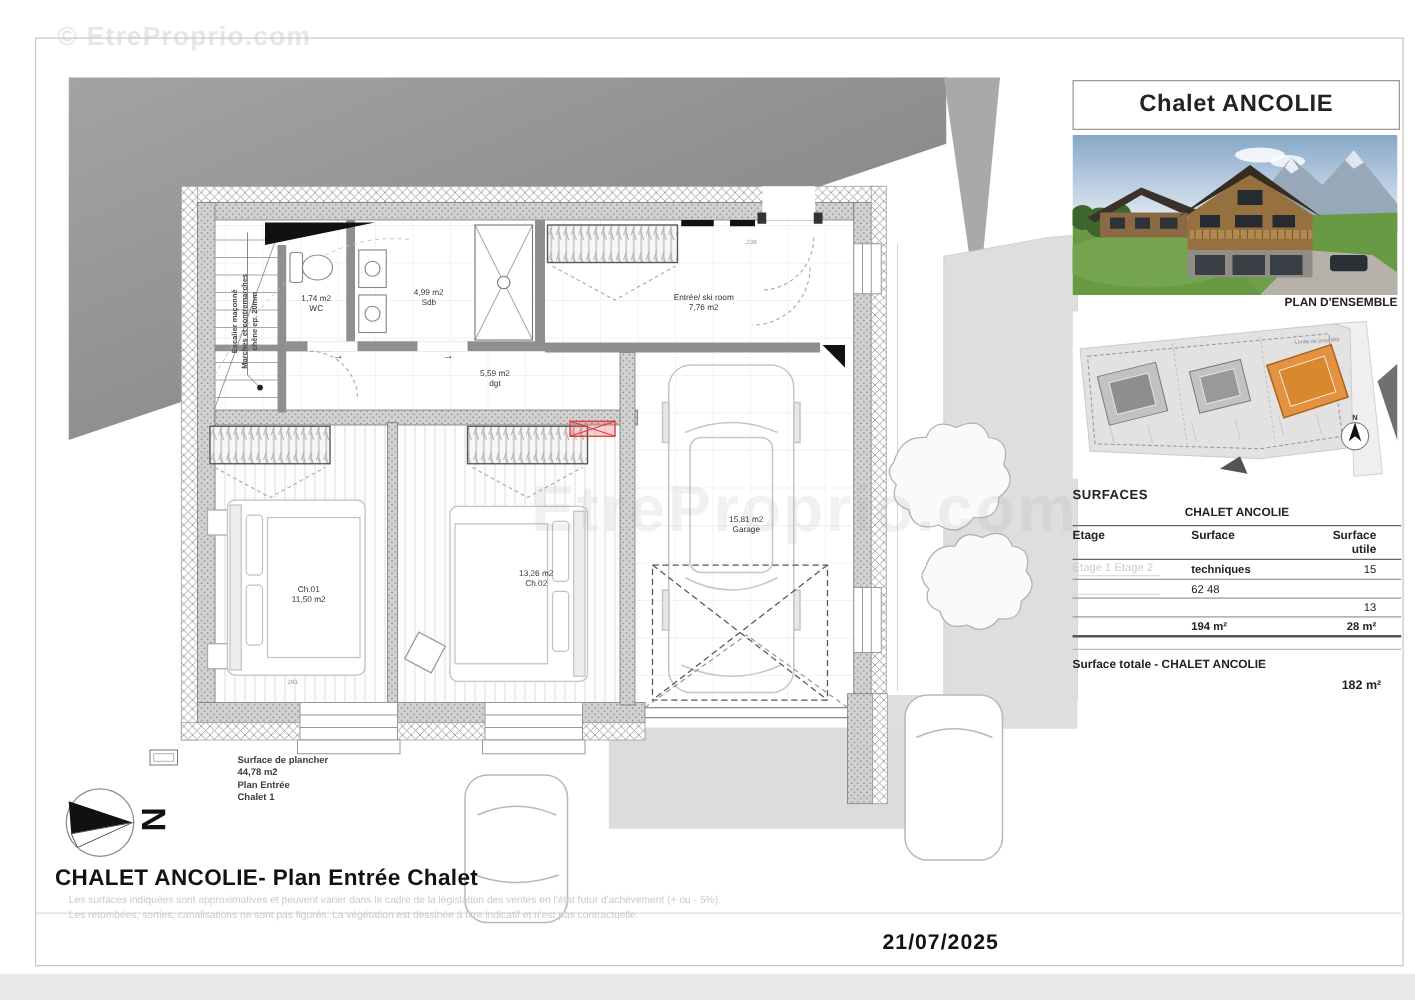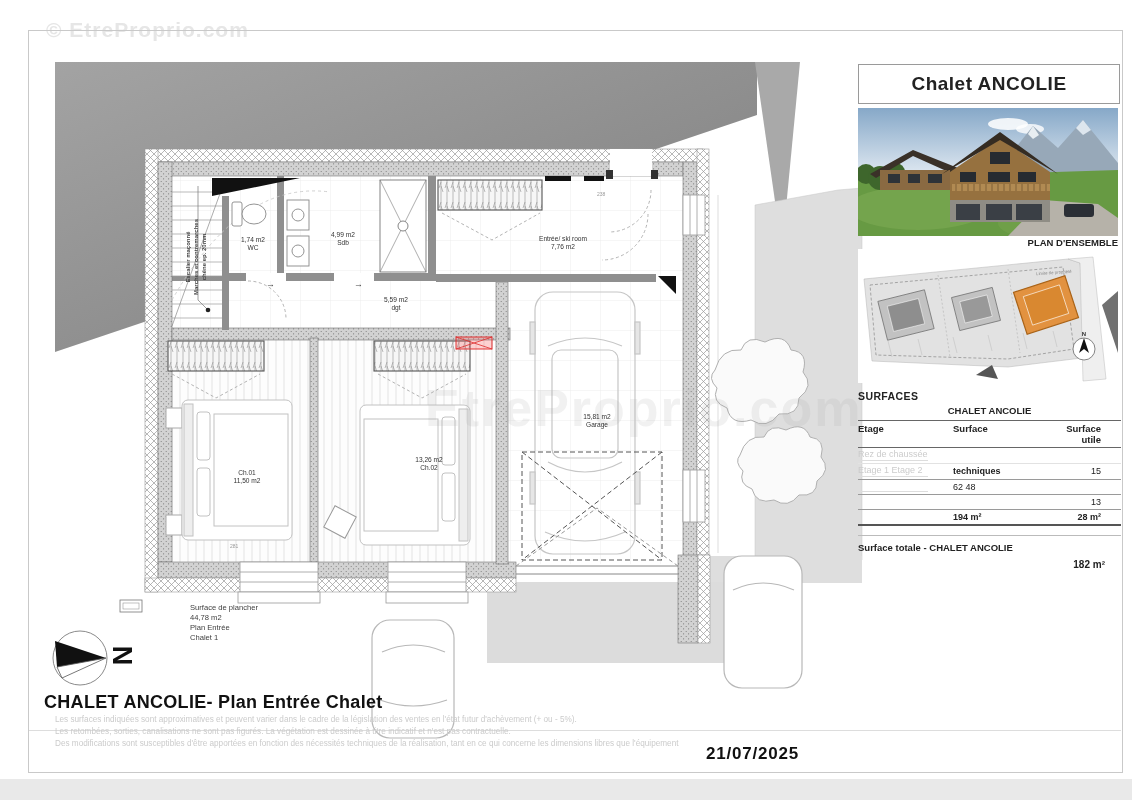--- a/index.html
+++ b/index.html
@@ -8,21 +8,21 @@
   .frame{position:absolute;left:28px;top:30px;width:1093px;height:741px;border:1px solid #c9c9c9}
   .edge-bottom{position:absolute;left:0;top:779px;width:1132px;height:21px;background:#e9e9e9}
   .wm-top{position:absolute;left:46px;top:18px;font-size:21px;font-weight:bold;color:#e6e6e6;letter-spacing:1px}
   .wm-center{position:absolute;left:425px;top:378px;font-size:52px;font-weight:bold;color:rgba(170,170,170,.16);letter-spacing:2px;pointer-events:none}
   .plan-svg{position:absolute;left:0;top:0;width:1132px;height:800px}
   .rl{position:absolute;transform:translate(-50%,-50%);text-align:center;font-size:6.6px;line-height:1.25;color:#333;white-space:nowrap}
   .arrow{position:absolute;font-size:9px;color:#444}
   .dim{position:absolute;font-size:5px;color:#999}
   .stair-note{position:absolute;left:197px;top:257px;transform:translate(-50%,-50%) rotate(-90deg);
        font-size:6px;font-weight:bold;color:#444;text-align:center;line-height:1.3;white-space:nowrap}
-  .floor-note{position:absolute;left:190px;top:603px;font-size:7.6px;font-weight:normal;color:#3d3d3d;line-height:1.3}
+  .floor-note{position:absolute;left:190px;top:603px;font-size:7.6px;font-weight:bold;color:#3d3d3d;line-height:1.3}
   .north-n{position:absolute;left:112px;top:640px;font-size:27px;font-weight:bold;color:#111;transform:rotate(90deg)}
   
   .sb-title{position:absolute;left:858px;top:64px;width:260px;height:38px;border:1px solid #9a9a9a;
        display:flex;align-items:center;justify-content:center;font-size:19px;font-weight:800;letter-spacing:.5px}
   .sb-photo{position:absolute;left:858px;top:108px;width:260px;height:128px}
   .sb-ens{position:absolute;left:858px;top:237px;width:260px;text-align:right;font-size:9.5px;font-weight:800}
   .sb-site{position:absolute;left:858px;top:249px;width:260px;height:134px}
   .surf{position:absolute;left:858px;top:390px;width:263px;font-size:9px;color:#222}
   .surf .h{font-weight:800;font-size:10.5px;letter-spacing:.4px}
   .surf .sub{text-align:center;font-weight:800;font-size:9.5px;margin:3px 0 4px}
@@ -346,25 +346,20 @@
   </svg>
 
   <div class="surf">
     <div class="h">SURFACES</div>
     <div class="sub">CHALET ANCOLIE</div>
     <div class="grid3 hdr">
       <span>Etage</span>
       <span>Surface</span>
       <span class="rt">Surface utile</span>
     </div>
-    <div class="grid3 row nb">
-      <span class="faded">Rez de chaussée</span>
-        <span></span>
-        <span></span>
-    </div>
     <div class="grid3 row">
       <span class="faded">Etage 1 Etage 2</span>
       <span class="b">techniques</span>
       <span class="rt">15</span>
     </div>
     <div class="grid3 row">
       <span class="faded"></span>
         <span>62 48</span>
         <span></span>
     </div>
@@ -380,19 +375,18 @@
     </div>
     <div class="totlbl">Surface totale - CHALET ANCOLIE</div>
     <div class="totval">182 m²</div>
   </div>
 
   <div class="ft-title">CHALET ANCOLIE- Plan Entrée Chalet</div>
   <div class="divider"></div>
   <div class="disc">
     <span>Les surfaces indiquées sont approximatives et peuvent varier dans le cadre de la législation des ventes en l'état futur d'achèvement (+ ou - 5%).</span><br>
     <span>Les retombées, sorties, canalisations ne sont pas figurés. La végétation est dessinée à titre indicatif et n'est pas contractuelle.</span><br>
-    <span>Des modifications sont susceptibles d'être apportées en fonction des nécessités techniques de la réalisation, tant en ce qui concerne les dimensions libres que l'équipement</span>
   </div>
   <div class="ft-date">21/07/2025</div>
 
   <div class="frame"></div>
   <div class="edge-bottom"></div>
 </div>
 
 </body></html>

